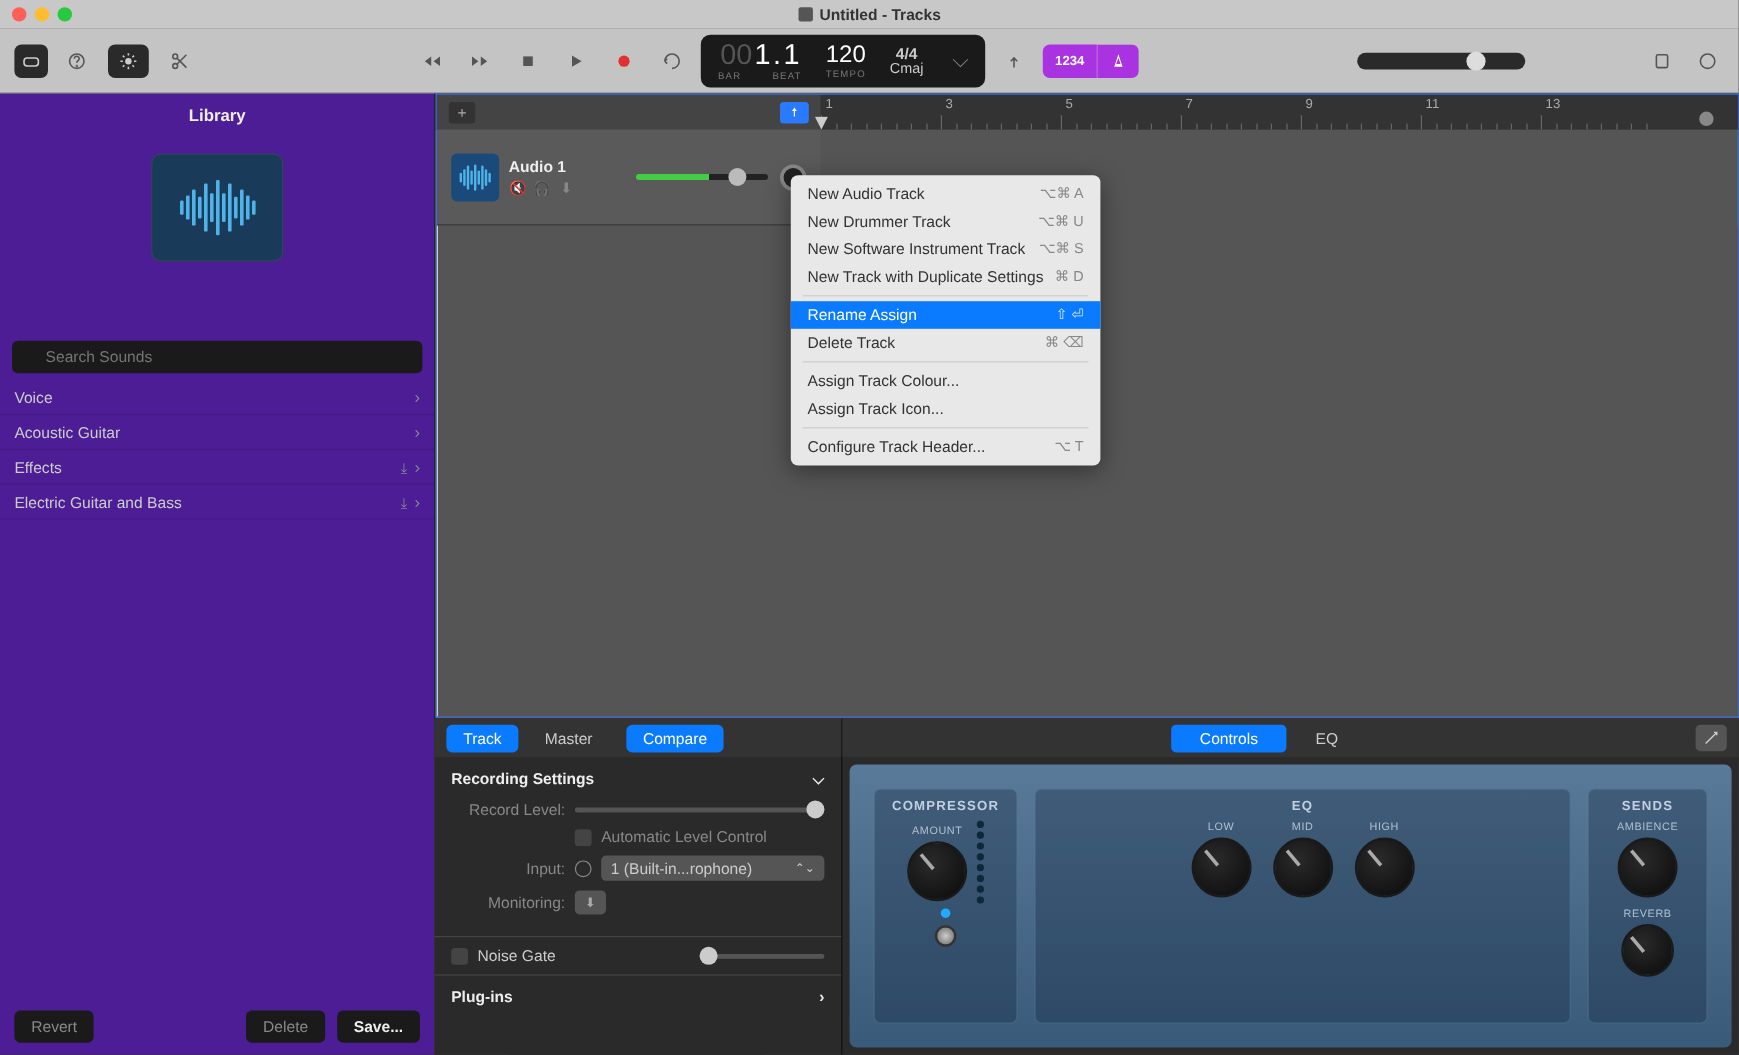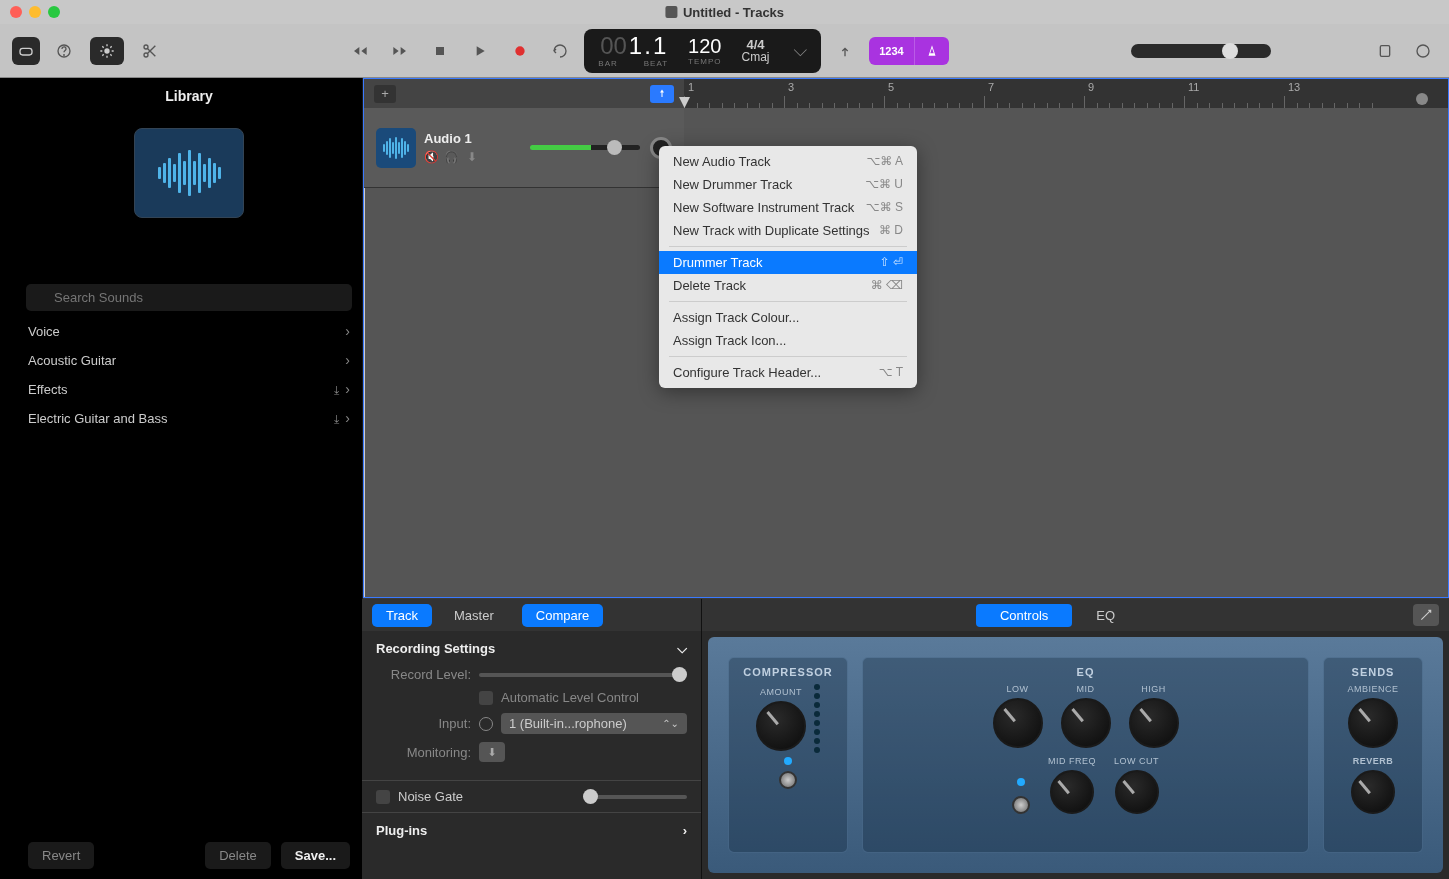--- a/index.html
+++ b/index.html
@@ -30,21 +30,21 @@
 .pill-group { display: flex; }
 .pill { background: #a933e0; color: white; font-size: 11px; font-weight: bold; padding: 6px 10px; height: 28px; display:flex; align-items:center;}
 .pill.left { border-radius: 6px 0 0 6px; }
 .pill.right { border-radius: 0 6px 6px 0; border-left: 1px solid rgba(255,255,255,0.2);}
 
 .vol-slider { width: 140px; height: 14px; background: #2a2a2a; border-radius: 7px; position: relative; }
 .vol-thumb { width: 16px; height: 16px; background: #ddd; border-radius: 50%; position: absolute; top: -1px; left: 65%; }
 
 
 .main { display: flex; height: calc(879px - 24px - 54px); }
-.sidebar { width: 362px; background: #000000; display: flex; flex-direction: column; padding-left: 16px; }
+.sidebar { width: 362px; background: #4c1d95; display: flex; flex-direction: column; }
 .sidebar-title { text-align: center; padding: 10px; font-weight: 600; font-size: 14px; color: #eee;}
 .sound-icon { width: 110px; height: 90px; background: #1a3a5a; border-radius: 8px; margin: 14px auto 20px; display: flex; align-items: center; justify-content: center; border:1px solid #345;}
 .waveform { display: flex; align-items: center; gap: 2px; }
 .wf-bar { width: 3px; background: #4fb3e8; border-radius: 1px; }
 
 .search-row { padding: 6px 10px; }
 .search-input { width: 100%; background: #1a1a1a; border: none; border-radius: 5px; padding: 6px 10px 6px 28px; color: #aaa; font-size: 13px; position: relative;}
 .search-wrap { position: relative; }
 .search-wrap .sicon { position: absolute; left: 8px; top: 6px; color: #888; font-size: 12px;}
 
@@ -460,21 +460,21 @@
             <div class="menu-item">
               <span>New Software Instrument Track</span>
               <span class="shortcut">⌥⌘ S</span>
             </div>
             <div class="menu-item">
               <span>New Track with Duplicate Settings</span>
               <span class="shortcut">⌘ D</span>
             </div>
             <div class="menu-sep"></div>
             <div class="menu-item highlighted">
-              <span>Drummer Track</span>
+              <span>Rename Assign</span>
               <span class="shortcut">⇧ ⏎</span>
             </div>
             <div class="menu-item">
               <span>Delete Track</span>
               <span class="shortcut">⌘ ⌫</span>
             </div>
             <div class="menu-sep"></div>
             <div class="menu-item">
               <span>Assign Track Colour...</span>
               <span class="shortcut"></span>
@@ -590,43 +590,29 @@
                 </div>
               <div class="knob-col">
                   <div class="knob-label">MID</div>
                   <div class="knob"></div>
                 </div>
               <div class="knob-col">
                   <div class="knob-label">HIGH</div>
                   <div class="knob"></div>
                 </div>
             </div>
-            <div class="knob-row" style="margin-top:8px;">
-              <div class="knob-col" style="justify-content:flex-end;">
-                  <div class="sw-dot"></div>
-                  <div class="jack"></div>
-                </div>
-              <div class="knob-col">
-                  <div class="knob-label">MID FREQ</div>
-                  <div class="knob small"></div>
-                </div>
-              <div class="knob-col">
-                  <div class="knob-label">LOW CUT</div>
-                  <div class="knob small"></div>
-                </div>
-            </div>
           </div>
 
           <div class="control-box" style="width:100px">
             <div class="control-box-title">SENDS</div>
             <div class="knob-col">
                 <div class="knob-label">AMBIENCE</div>
                 <div class="knob"></div>
               </div>
-            <div class="knob-col" style="margin-top:8px;font-weight:bold;">
+            <div class="knob-col" style="margin-top:8px;">
                 <div class="knob-label">REVERB</div>
                 <div class="knob small"></div>
               </div>
           </div>
         </div>
       </div>
     </div>
   </div>
 </div>
 

